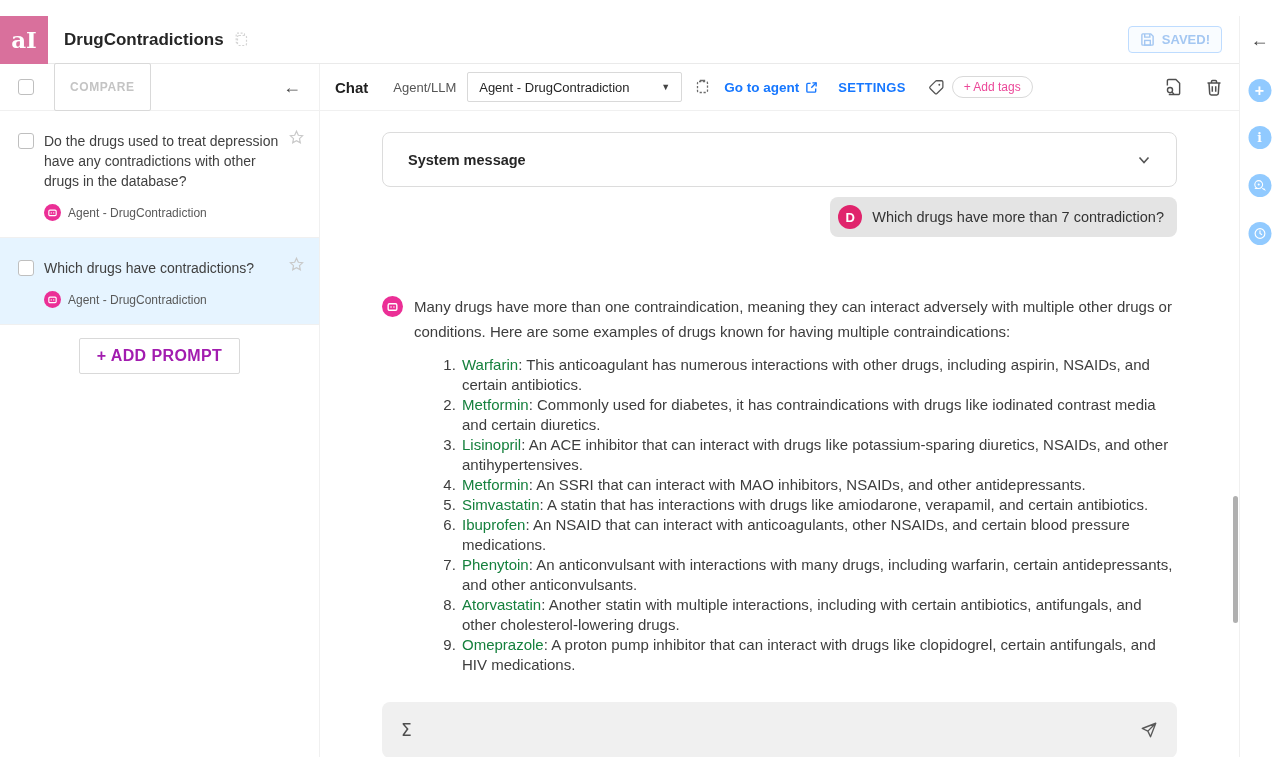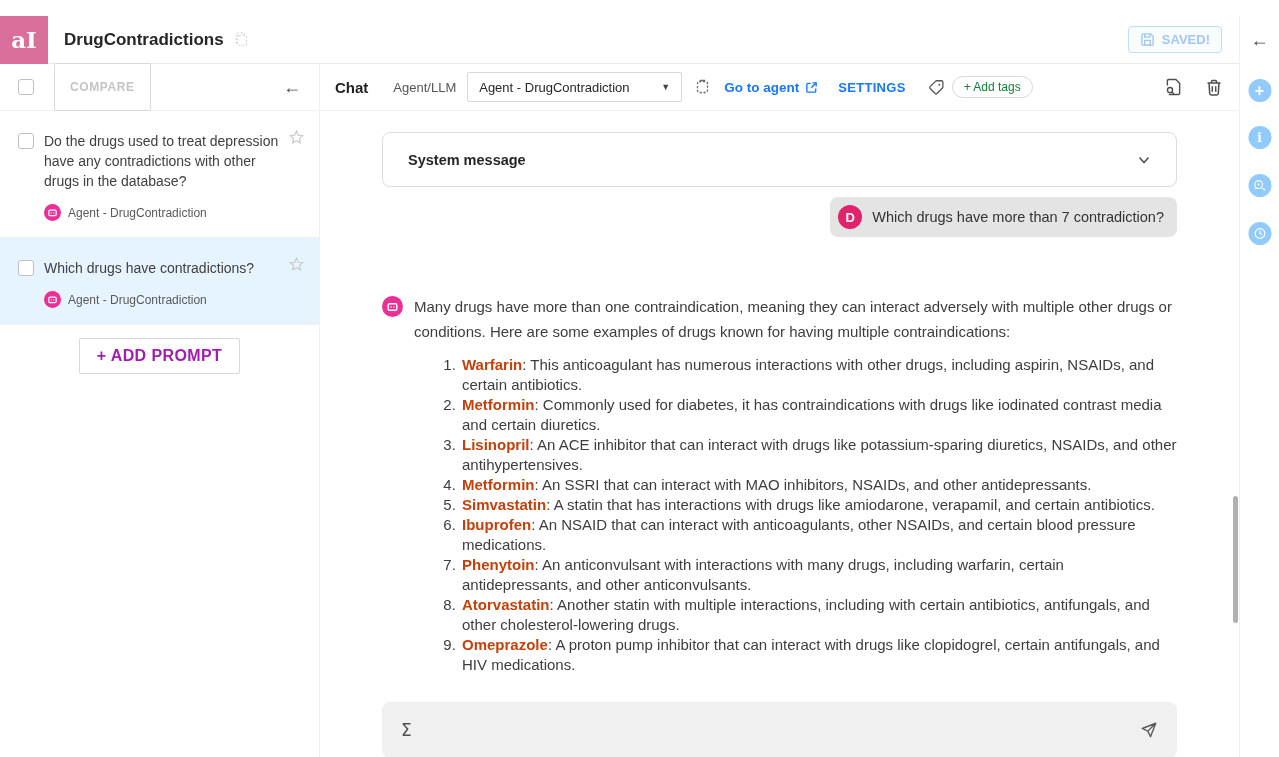--- a/index.html
+++ b/index.html
@@ -51,21 +51,21 @@
   .agent-select { margin-left:11px; width:215px; height:30px; border:1px solid #d9d9d9; border-radius:2px; background:#fff;
                   display:flex; align-items:center; justify-content:space-between; padding:0 11px; cursor:pointer; }
   .agent-select-value { font-size:13px; color:#262626; }
   .select-caret { font-size:9px; color:#444; }
   .hdr-copy { margin-left:13px; color:#6b6b6b; display:flex; cursor:pointer; }
   .go-to-agent { margin-left:14px; color:#1677ff; font-size:13.5px; font-weight:600; display:flex; align-items:center; gap:6px;
                  text-decoration:none; cursor:pointer; }
   .settings-link { margin-left:20px; color:#1677ff; font-size:13px; font-weight:700; letter-spacing:.3px; cursor:pointer; }
   .tag-icon { margin-left:22px; color:#555; display:flex; cursor:pointer; }
   .add-tags-pill { margin-left:7px; height:22px; border:1px solid #d9d9d9; border-radius:11px; background:#fff;
-                   display:flex; align-items:center; padding:0 11px; font-size:12px; color:#15803d; cursor:pointer; }
+                   display:flex; align-items:center; padding:0 11px; font-size:12px; color:#ec4899; cursor:pointer; }
   .hdr-spacer { flex:1; }
   .hdr-icon { color:#4f4f4f; display:flex; cursor:pointer; }
   .hdr-icon + .hdr-icon { margin-left:24px; }
 
   .chat-content { flex:1; min-height:0; display:flex; flex-direction:column; padding:0 62px; }
 
   .system-card { margin-top:21px; flex-shrink:0; height:55px; border:1px solid #dcdcdc; border-radius:8px;
                  display:flex; align-items:center; justify-content:space-between; padding:0 25px; cursor:pointer; background:#fff;text-align:right; }
   .system-label { font-size:14.5px; font-weight:700; color:#262626; }
   .system-chevron { color:#555; display:flex; }
@@ -77,21 +77,21 @@
   .user-text { font-size:14.5px; color:#333; }
 
   .assistant-row { margin-top:57px; flex-shrink:0; display:flex; gap:11px; }
   .assistant-avatar { width:21px; height:21px; border-radius:50%; background:#eb2f96; flex-shrink:0; margin-top:2px;
                       display:flex; align-items:center; justify-content:center; }
   .assistant-body { flex:1; min-width:0; font-size:15px; color:#3d3d3d; }
   .assistant-intro { line-height:25px; }
   .drug-list { margin-top:11px; padding-left:46px; }
   .drug-list li { line-height:20px; padding-left:2px; }
   .drug-list li::marker { color:#3d3d3d; }
-  .drug-list li strong { font-weight:700; color:#c2410c; }
+  .drug-list li strong { font-weight:400; color:#15803d; }
 
   .composer { margin-top:auto; margin-bottom:15px; flex-shrink:0; height:56px; background:#f0f0f0; border-radius:8px;
               display:flex; align-items:center; padding:0 19px; }
   .sigma-btn { font-size:17px; color:#4f4f4f; cursor:pointer; font-family:"DejaVu Sans", sans-serif; }
   .composer-input { flex:1; margin:0 14px; border:none; background:transparent; outline:none; font-size:14px; height:100%; }
   .send-btn { color:#595959; display:flex; cursor:pointer; }
 
   .scroll-thumb { position:absolute; top:432px; right:1px; width:5px; height:127px; background:#b0b0b0; border-radius:3px; cursor:pointer; }
 
   

